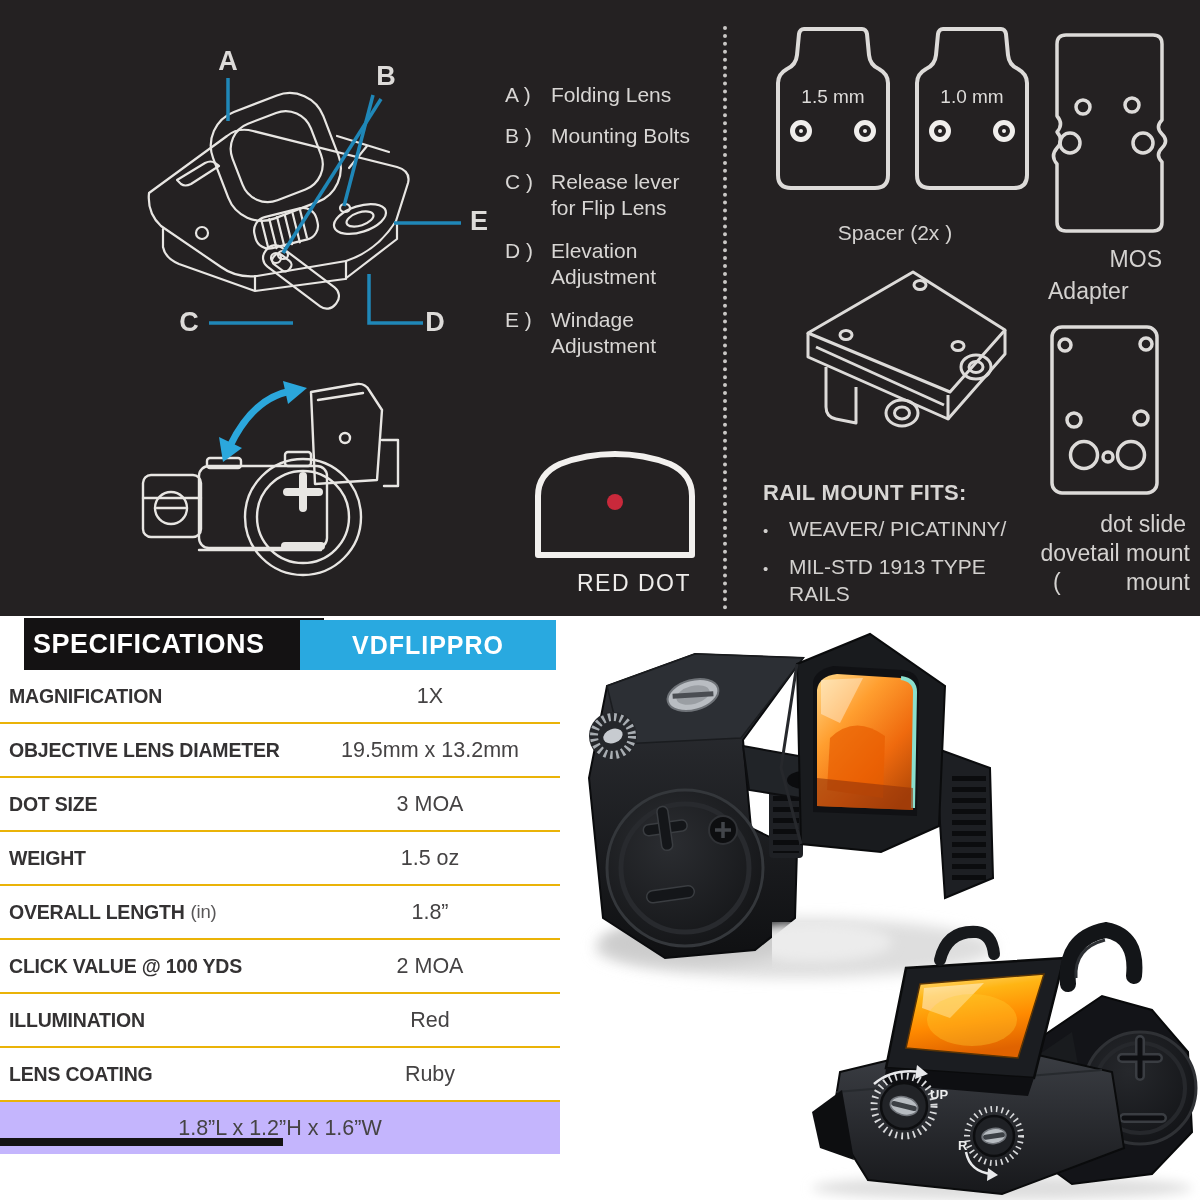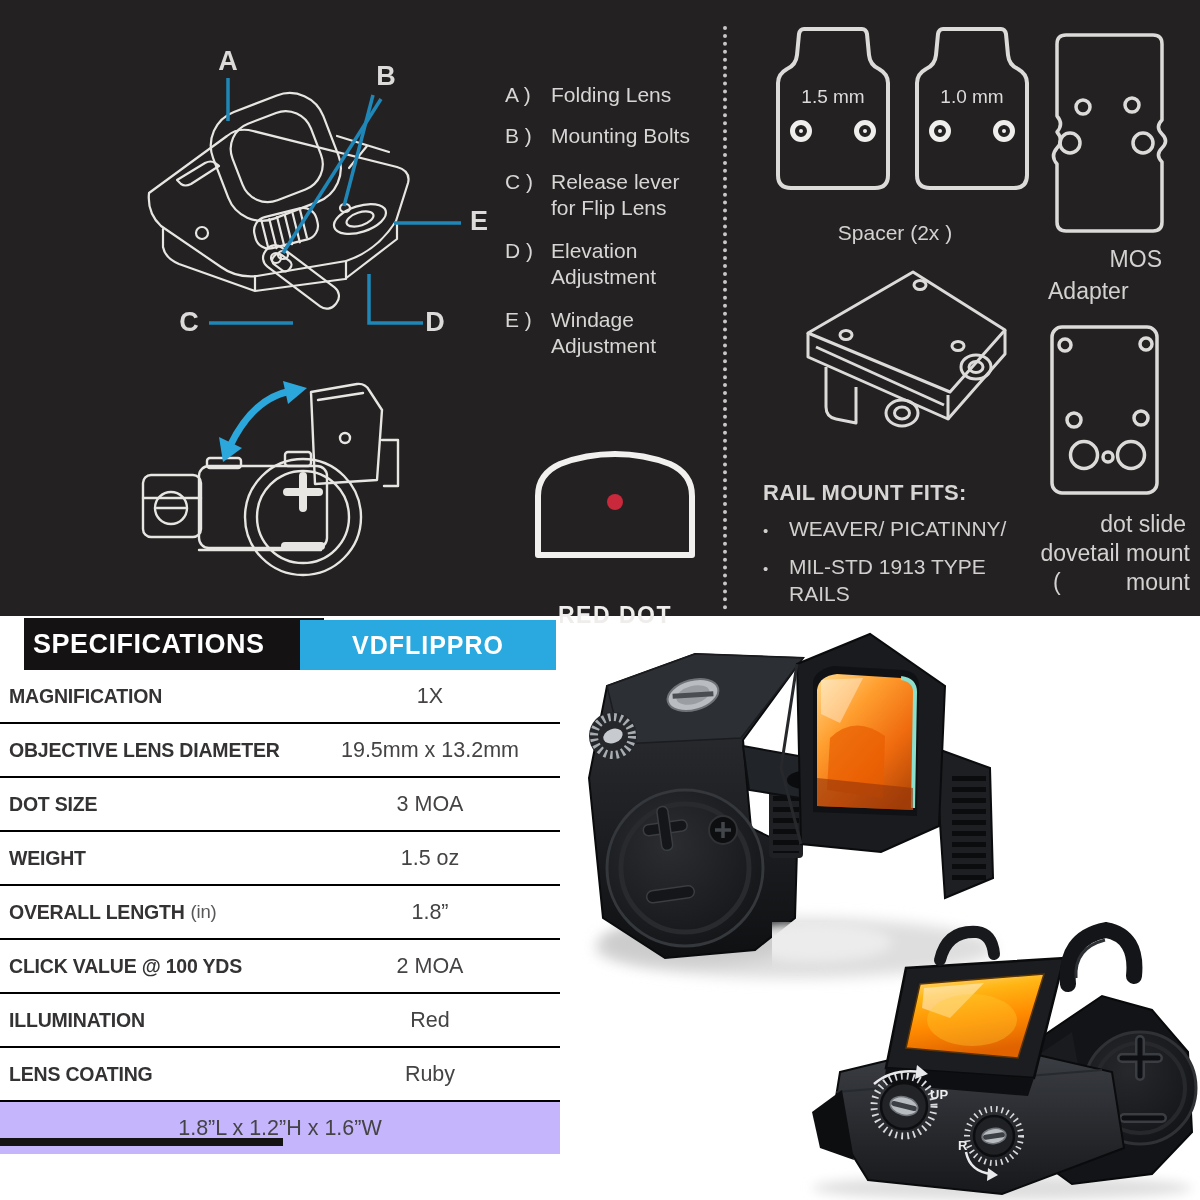--- a/index.html
+++ b/index.html
@@ -8,37 +8,37 @@
   
   .dark-panel{position:absolute;left:0;top:0;width:1200px;height:616px;background:#242122;}
   .abs{position:absolute;}
   .legend{position:absolute;left:505px;top:82px;width:220px;color:#d8d6d4;font-size:21px;line-height:26px;}
   .legend-row{display:flex;}
   .legend-key{flex:0 0 46px;}
   .legend-label{white-space:pre-line;}
   .lg-a{margin-bottom:15px;} .lg-b{margin-bottom:20px;} .lg-c{margin-bottom:17px;} .lg-d{margin-bottom:17px;}
   .flip-note{position:absolute;left:167px;top:370px;color:#dcdad8;font-size:22px;line-height:27px;white-space:pre-line;}
   .panel-divider{position:absolute;left:723px;top:26px;height:584px;width:0;border-left:4px dotted #c9c7c5;}
-  .reddot-label{position:absolute;left:520px;top:570px;width:190px;text-align:center;color:#efedeb;
-                font-weight:bold;font-size:23px;letter-spacing:1.5px;margin-top:32px;}
+  .reddot-label{position:absolute;left:539px;top:570px;width:190px;text-align:center;color:#efedeb;
+                font-weight:normal;font-size:23px;letter-spacing:1.5px;}
   .rail-fits{position:absolute;left:763px;top:480px;width:260px;color:#d2d0ce;}
   .rail-title{font-size:22px;font-weight:bold;letter-spacing:.3px;color:#d8d6d4;}
   .rail-item{display:flex;gap:14px;margin-top:9px;font-size:21px;line-height:27px;}
   .rail-bullet{font-size:15px;padding-top:2px;flex:0 0 12px;}
   .rail-text{white-space:pre-line;}
   
   .spec-table{position:absolute;left:0;top:616px;width:560px;height:531px;background:#ffffff;}
   .spec-header{position:relative;height:54px;}
   .spec-h-left{position:absolute;left:0;top:2px;width:300px;height:52px;background:#141213;color:#fff;
                font-weight:bold;font-size:27px;letter-spacing:.5px;display:flex;align-items:center;padding-left:9px;box-sizing:border-box;margin-left:24px;}
   .spec-h-right{position:absolute;left:300px;top:4px;width:256px;height:50px;background:#29a9e0;color:#fff;
                font-weight:bold;font-size:25px;letter-spacing:1px;display:flex;align-items:center;justify-content:center;}
   .spec-rows{position:absolute;left:0;top:54px;width:560px;}
   .spec-row{display:flex;align-items:stretch;height:52px;}
-  .spec-row + .spec-row{border-top:2px solid #000000;}
+  .spec-row + .spec-row{border-top:2px solid #eab308;}
   .spec-label{flex:0 0 300px;display:flex;align-items:center;padding-left:9px;box-sizing:border-box;
               font-weight:bold;font-size:19.5px;letter-spacing:-.2px;color:#343233;}
   .spec-note{font-weight:normal;font-size:18.5px;color:#595758;margin-left:6px;}
   .spec-value{flex:1;display:flex;align-items:center;justify-content:center;font-size:21.5px;color:#454344;}
   .spec-row.dim .spec-value{background:#c4b5fd;}
   .spec-endbar{position:absolute;left:0;top:522px;width:283px;height:8px;background:#141213;}
   svg text{font-family:"Liberation Sans",sans-serif;}
 </style>
 </head>
 <body>

